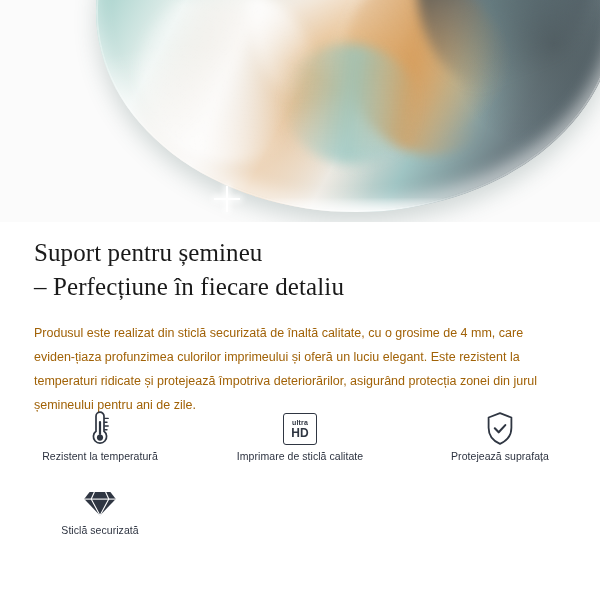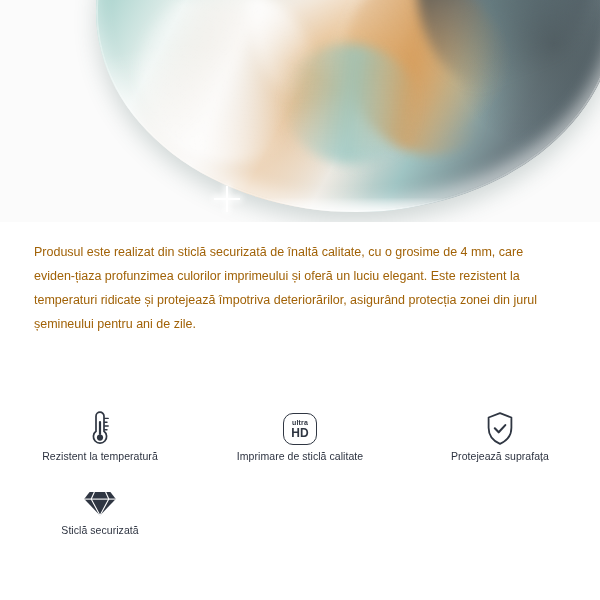--- a/index.html
+++ b/index.html
@@ -178,21 +178,21 @@
   .feature .caption {
     font-size: 10.5px;
     color: #2d3340;
     text-align: center;
     letter-spacing: 0.05px;
   }
   .ultrahd-box {
     width: 32px;
     height: 30px;
     border: 1.6px solid #2f3642;
-    border-radius: 10px;
+    border-radius: 3px;
     display: flex;
     flex-direction: column;
     align-items: center;
     justify-content: center;
     line-height: 1;
   }
   .ultrahd-box .u1 {
     font-size: 7px;
     font-weight: 700;
     color: #2f3642;
@@ -218,20 +218,24 @@
       <div class="streak s3"></div>
       <div class="streak s4"></div>
       <div class="streak s5"></div>
       <div class="plate-edge"></div>
       <div class="plate-rim"></div>
     </div>
     <div class="sparkle"></div>
   </div>
 
   <div class="content">
+    <h1 class="headline">
+      <span>Suport pentru șemineu</span>
+      <span class="line2">– Perfecțiune în fiecare detaliu</span>
+    </h1>
     <p class="paragraph">Produsul este realizat din sticlă securizată de înaltă calitate, cu o grosime de 4 mm, care eviden-țiaza profunzimea culorilor imprimeului și oferă un luciu elegant. Este rezistent la temperaturi ridicate și protejează împotriva deteriorărilor, asigurând protecția zonei din jurul șemineului pentru ani de zile.</p>
   </div>
 
   <div class="features">
 
     <div class="feature">
       <span class="icon">
         <svg width="26" height="40" viewBox="0 0 26 40" fill="none" xmlns="http://www.w3.org/2000/svg">
           <path d="M13 3.2c-2.2 0-4 1.8-4 4v15.1a6.6 6.6 0 1 0 8 0V7.2c0-2.2-1.8-4-4-4z" stroke="#2f3642" stroke-width="1.7"></path>
           <circle cx="13" cy="28.6" r="3.1" fill="#2f3642"></circle>

